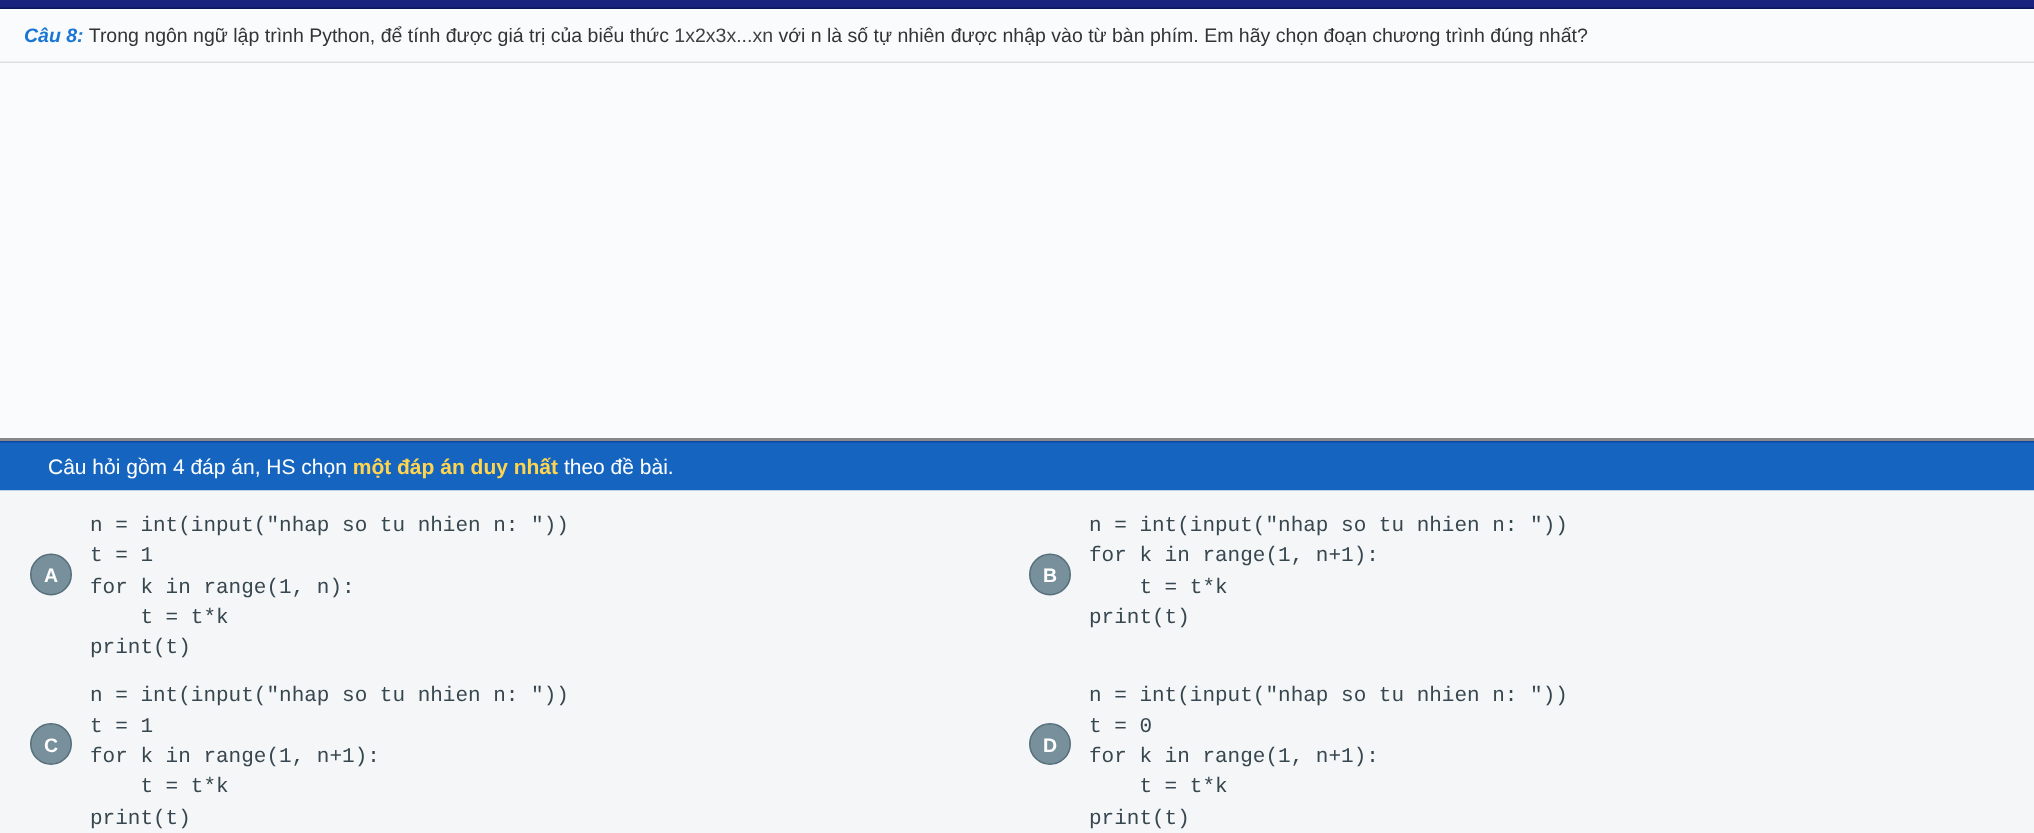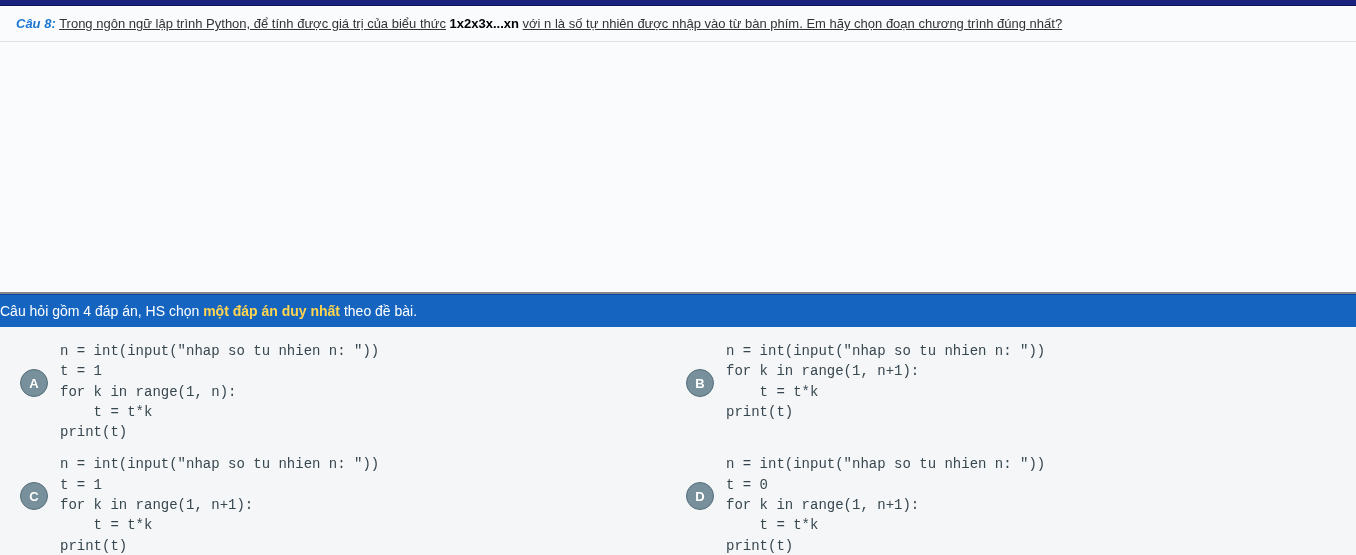--- a/index.html
+++ b/index.html
@@ -22,35 +22,34 @@
       font-size: 13px;
       color: #333;
     }
     .question-label {
       color: #1976d2;
       font-weight: bold;
       font-style: italic;
     }
     .question-text {
       color: #333;
-      text-decoration: underline;
     }
     .formula {
-      font-weight: bold;
-      color: #000000;
+      font-weight: normal;
+      color: #404040;
     }
     .whitespace-area {
       height: 252px;
       background: #fafbfd;
       border-bottom: 2px solid #888;
     }
     .instruction-bar {
       background: #1565c0;
       color: #fff;
-      padding: 8px 0;
+      padding: 8px 32px;
       font-size: 14px;
       border-top: 1px solid #0d47a1;
     }
     .highlight {
       color: #ffd54f;
       font-weight: bold;
     }
     .answers-container {
       display: flex;
       flex-wrap: wrap;

